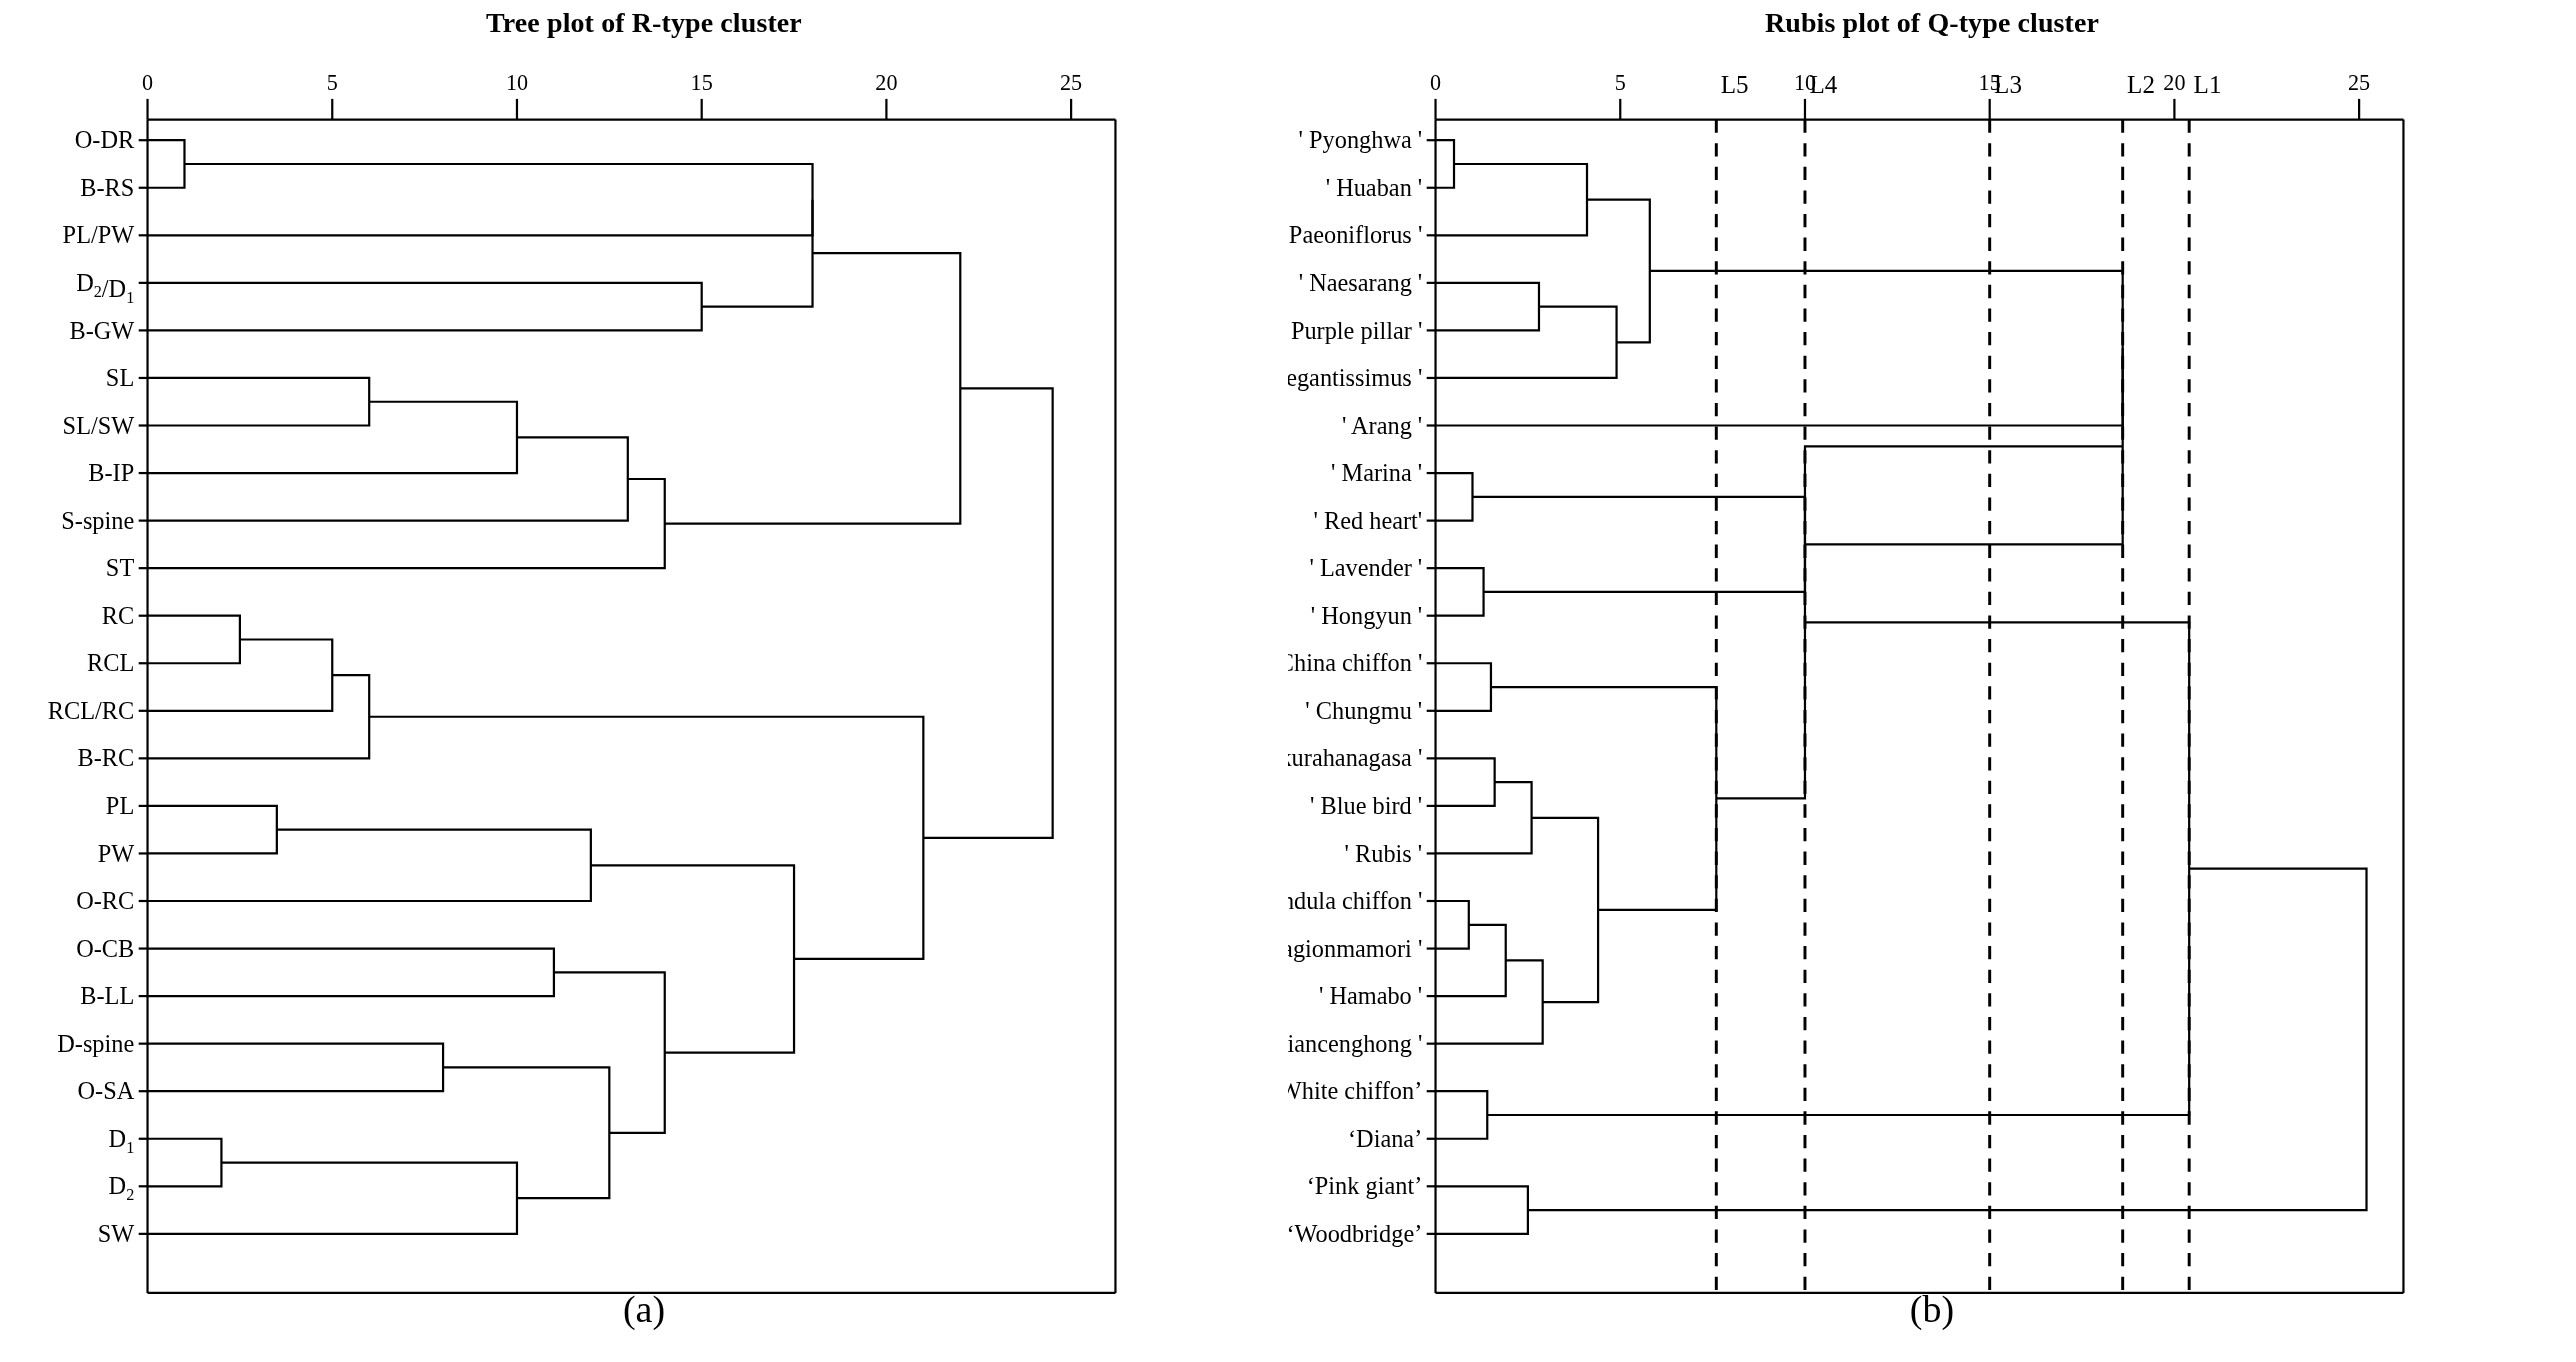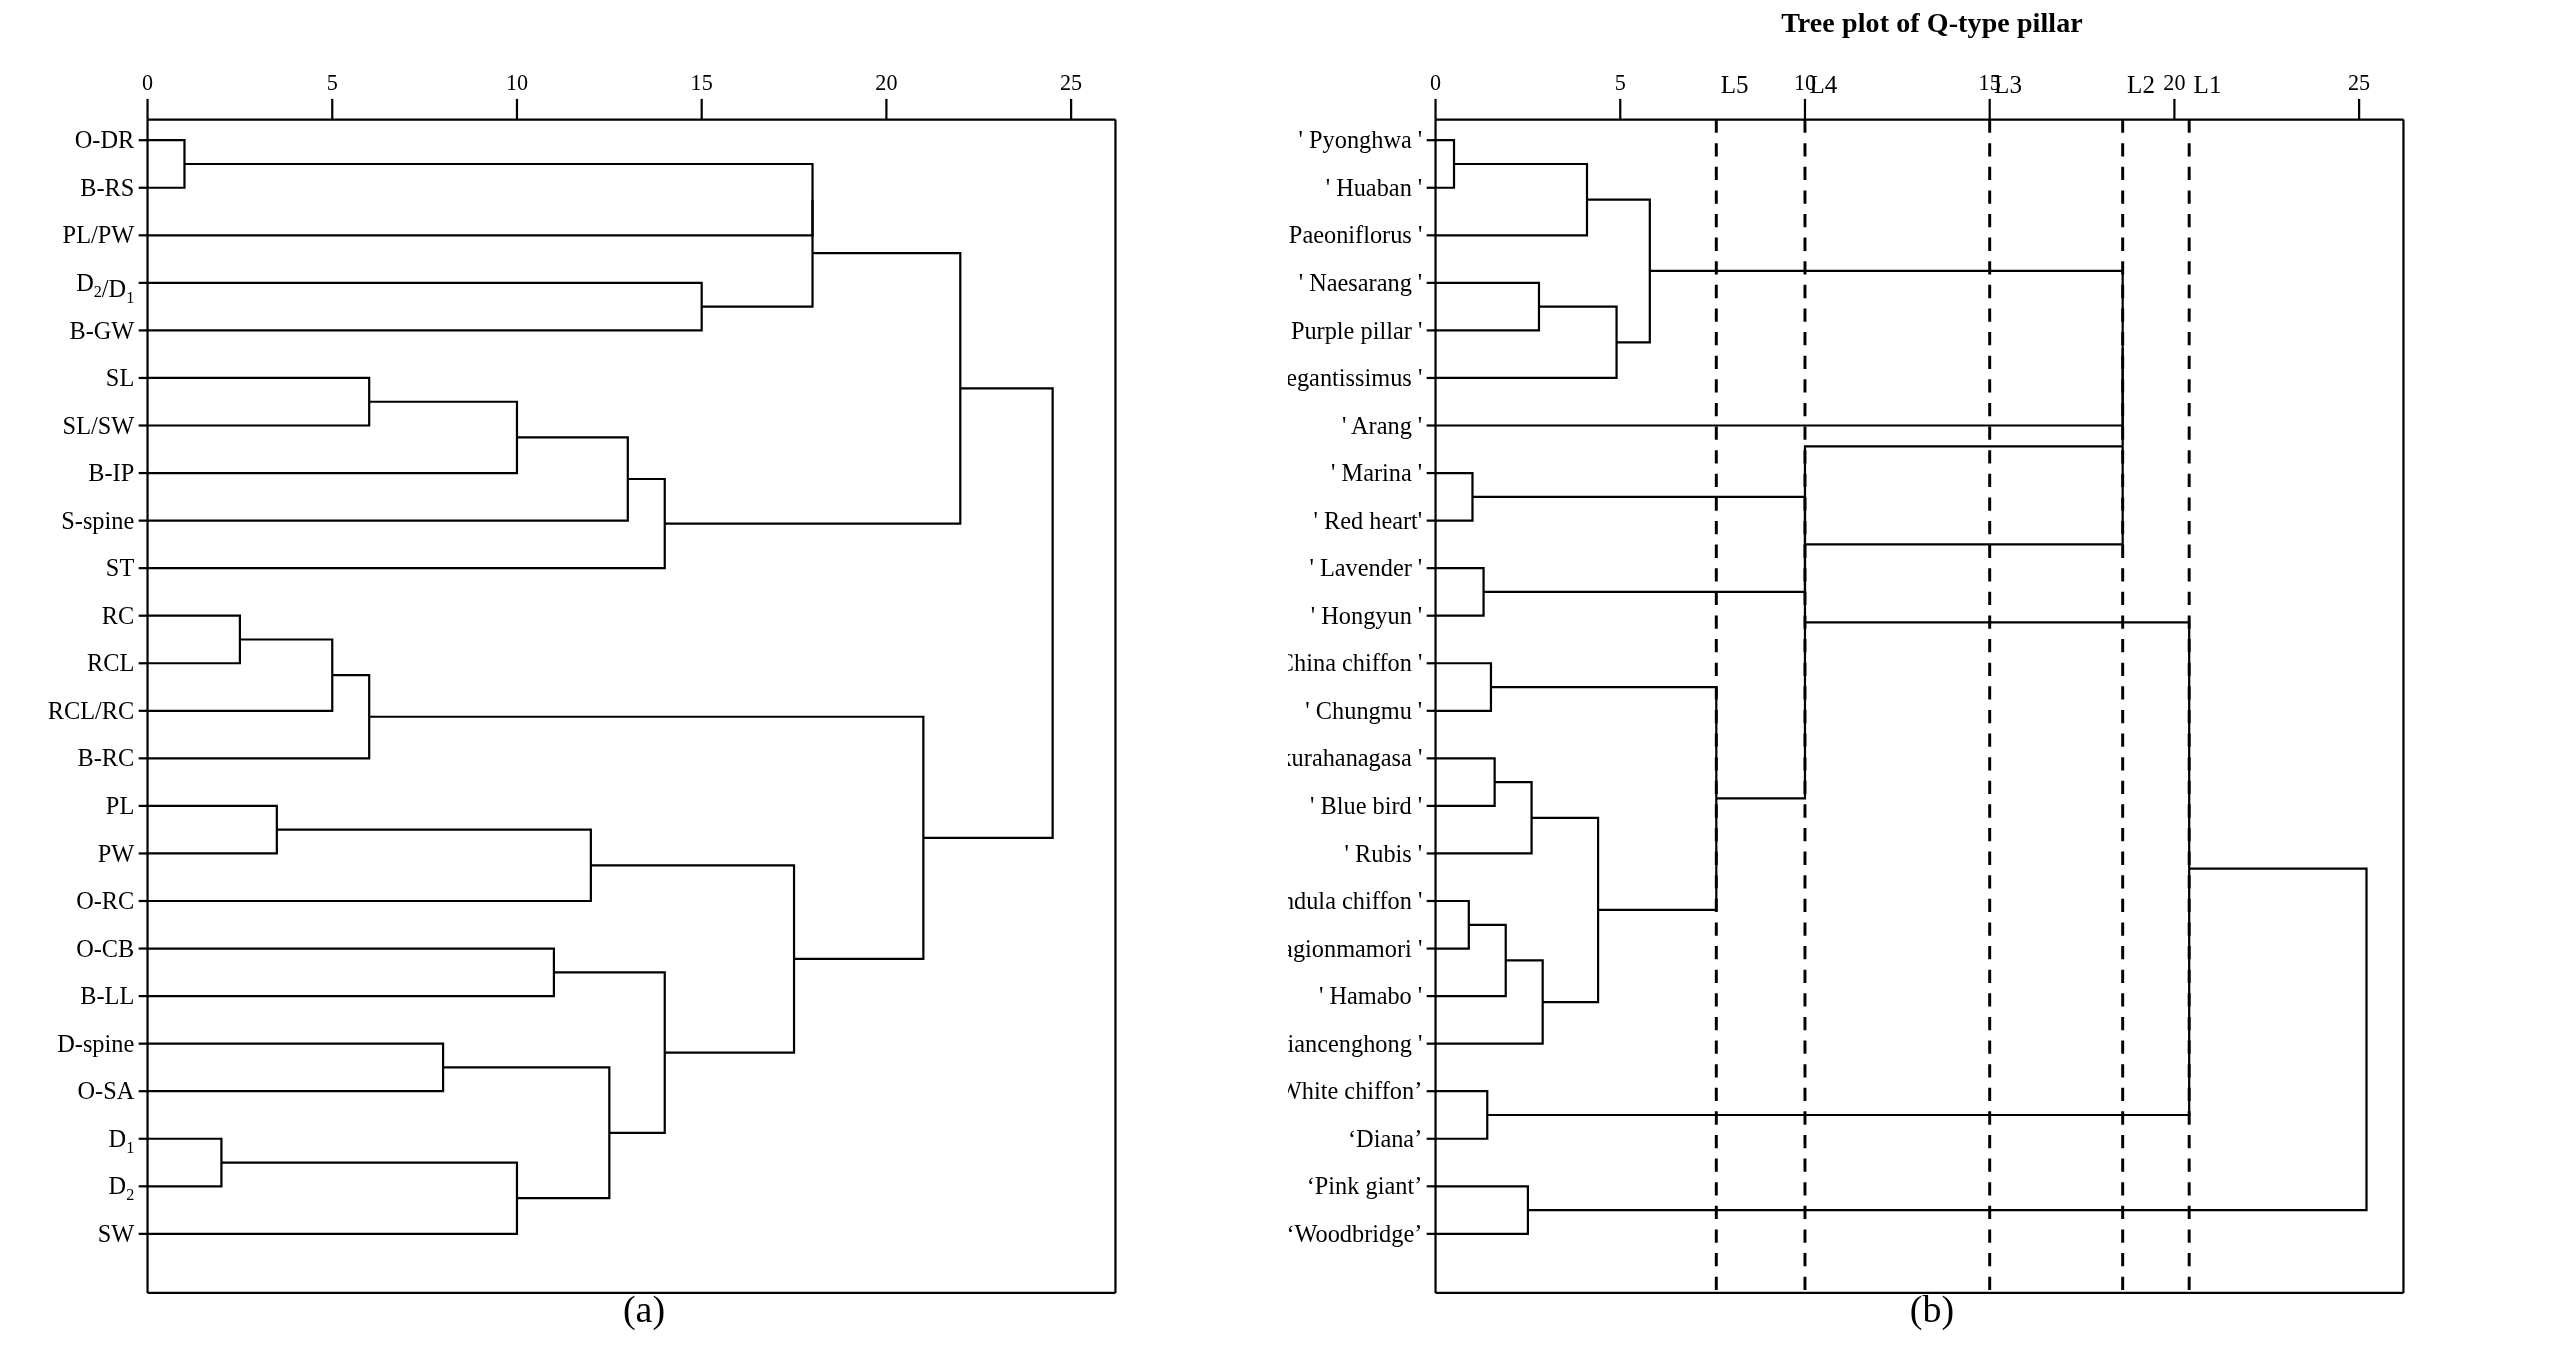--- a/index.html
+++ b/index.html
@@ -21,20 +21,21 @@
   .leaf-label{font-family:"Liberation Serif",serif;font-size:33px;fill:#000;text-anchor:end;}
   .cut-line{stroke:#000;stroke-width:4;stroke-dasharray:18 14;fill:none;}
   .cut-label{font-family:"Liberation Serif",serif;font-size:34px;fill:#000;text-anchor:start;}
 </style>
 </head>
 <body>
 
 <div id="fig">
 
   <div class="panel" id="panel-a">
+    <div class="plot-title">Tree plot of R-type cluster</div>
     <svg id="svg-a" viewBox="0 0 1746 1847" preserveAspectRatio="none">
         <path d="M 200 162 H 1512.096" class="axis-line"></path>
         <path d="M 200 162 V 1752" class="frame-line"></path>
         <path d="M 1512.096 162 V 1752" class="frame-line"></path>
         <path d="M 200 1752 H 1512.096" class="frame-line"></path>
         <line x1="200" y1="134" x2="200" y2="162" class="tick"></line>
         <text x="200" y="122" class="tick-label">0</text>
         <line x1="450.4" y1="134" x2="450.4" y2="162" class="tick"></line>
         <text x="450.4" y="122" class="tick-label">5</text>
         <line x1="700.8" y1="134" x2="700.8" y2="162" class="tick"></line>
@@ -115,21 +116,21 @@
         <path d="M 750.88 1317.608695652174 H 901.12 V 1535.0760869565217 H 826" class="link"></path>
         <path d="M 800.96 1172.6304347826087 H 1076.4 V 1426.342391304348 H 901.12" class="link"></path>
         <path d="M 500.48 971.2717391304348 H 1251.68 V 1299.4864130434785 H 1076.4" class="link"></path>
         <path d="M 1301.76 526.2690217391305 H 1426.96 V 1135.3790760869565 H 1251.68" class="link"></path>
         <path d="M 1426.96 830.8240489130435 H 1426.96" class="link"></path>
       </svg>
     <div class="panel-caption">(a)</div>
   </div>
 
   <div class="panel" id="panel-b">
-    <div class="plot-title">Tree plot of Q-type pillar</div>
+    <div class="plot-title">Rubis plot of Q-type cluster</div>
     <svg id="svg-b" viewBox="0 0 1746 1847" preserveAspectRatio="none">
         <path d="M 200 162 H 1512.096" class="axis-line"></path>
         <path d="M 200 162 V 1752" class="frame-line"></path>
         <path d="M 1512.096 162 V 1752" class="frame-line"></path>
         <path d="M 200 1752 H 1512.096" class="frame-line"></path>
         <line x1="200" y1="134" x2="200" y2="162" class="tick"></line>
         <text x="200" y="122" class="tick-label">0</text>
         <line x1="450.4" y1="134" x2="450.4" y2="162" class="tick"></line>
         <text x="450.4" y="122" class="tick-label">5</text>
         <line x1="700.8" y1="134" x2="700.8" y2="162" class="tick"></line>

